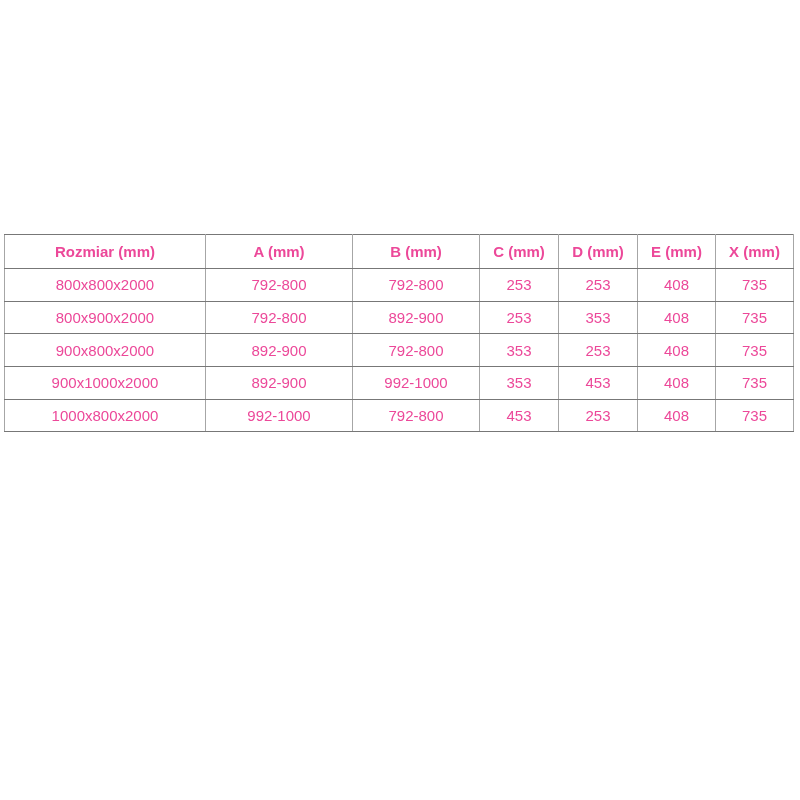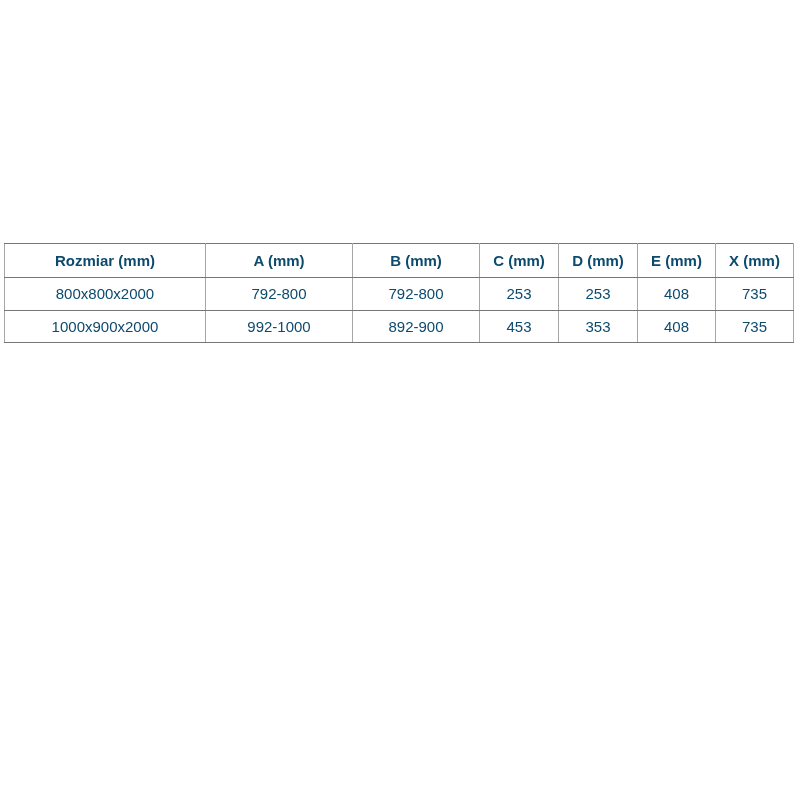--- a/index.html
+++ b/index.html
@@ -13,25 +13,25 @@
   .page {
     position: relative;
     width: 800px;
     height: 800px;
     background: #ffffff;
     overflow: hidden;
   }
   table.size-table {
     position: absolute;
     left: 4px;
-    top: 243px;
+    top: 234px;
     width: 789px;
     border-collapse: collapse;
     table-layout: fixed;
-    color: #0c4a6e;
+    color: #ec4899;
   }
   table.size-table th,
   table.size-table td {
     border-top: 1px solid #777777;
     border-bottom: 1px solid #777777;
     border-left: 1px solid #a6a6a6;
     border-right: 1px solid #a6a6a6;
     text-align: center;
     vertical-align: middle;
     font-size: 15px;
@@ -73,23 +73,50 @@
         <tr>
           <td>800x800x2000</td>
           <td>792-800</td>
           <td>792-800</td>
           <td>253</td>
           <td>253</td>
           <td>408</td>
           <td>735</td>
         </tr>
         <tr>
-          <td>1000x900x2000</td>
+          <td>800x900x2000</td>
+          <td>792-800</td>
+          <td>892-900</td>
+          <td>253</td>
+          <td>353</td>
+          <td>408</td>
+          <td>735</td>
+        </tr>
+        <tr>
+          <td>900x800x2000</td>
+          <td>892-900</td>
+          <td>792-800</td>
+          <td>353</td>
+          <td>253</td>
+          <td>408</td>
+          <td>735</td>
+        </tr>
+        <tr>
+          <td>900x1000x2000</td>
+          <td>892-900</td>
           <td>992-1000</td>
-          <td>892-900</td>
+          <td>353</td>
           <td>453</td>
-          <td>353</td>
+          <td>408</td>
+          <td>735</td>
+        </tr>
+        <tr>
+          <td>1000x800x2000</td>
+          <td>992-1000</td>
+          <td>792-800</td>
+          <td>453</td>
+          <td>253</td>
           <td>408</td>
           <td>735</td>
         </tr>
       </tbody>
   </table>
 </div>
 
 </body></html>

